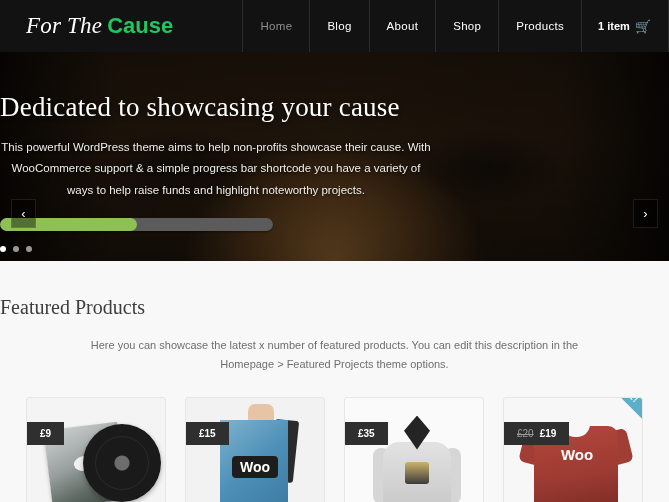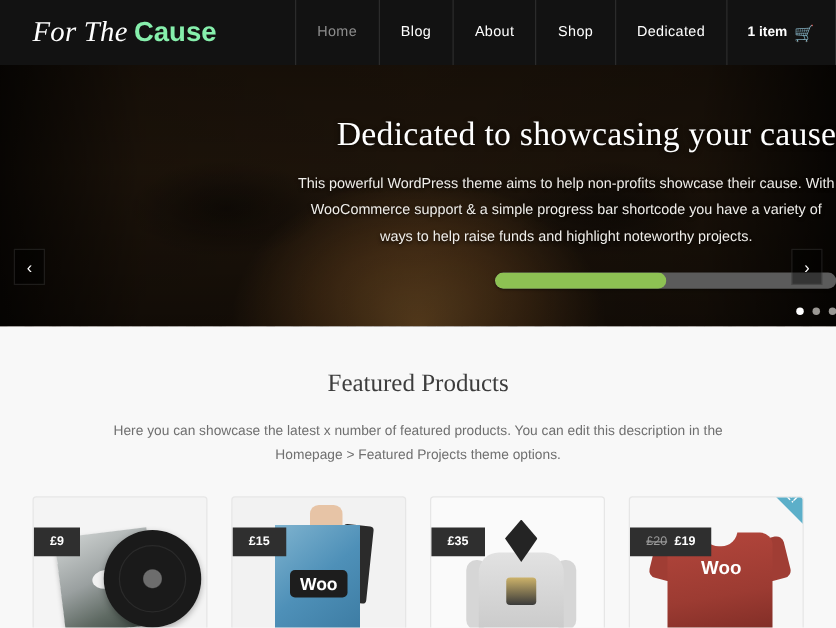--- a/index.html
+++ b/index.html
@@ -29,21 +29,21 @@
     font-family:"Liberation Serif", serif;
     font-style:italic;
     font-size:23px;
     color:#ffffff;
     letter-spacing:.2px;
   }
   .logo-b{
     font-family:"Liberation Sans", sans-serif;
     font-weight:bold;
     font-size:22px;
-    color:#86efac;
+    color:#22c55e;
     margin-left:5px;
   }
   .nav{
     margin-left:auto;
     display:flex;
     align-items:stretch;
   }
   .nav-item{
     display:flex;
     align-items:center;
@@ -92,21 +92,21 @@
     position:absolute; inset:0;
     background:
       linear-gradient(90deg, rgba(0,0,0,.78) 0%, rgba(0,0,0,.25) 17%, rgba(0,0,0,.18) 50%, rgba(0,0,0,.3) 84%, rgba(0,0,0,.8) 100%),
       linear-gradient(180deg, rgba(0,0,0,.35) 0%, rgba(0,0,0,.18) 40%, rgba(0,0,0,.45) 100%);
   }
   .hero-inner{
     position:relative;
     height:100%;
     display:flex;
     flex-direction:column;
-    align-items:flex-end;
+    align-items:flex-start;
     padding-top:40px;
   }
   .hero-title{
     font-family:"Liberation Serif", serif;
     font-size:27px;
     color:#ffffff;
     font-weight:normal;
     letter-spacing:.2px;
     text-shadow:0 1px 4px rgba(0,0,0,.65);
   }
@@ -161,21 +161,20 @@
   .arrow-prev{ left:11px; }
   .arrow-next{ right:11px; }
 
   
   .featured{
     background:#f8f8f8;
     padding-top:35px;
     height:241px;
   }
   .featured-title{
-    text-align:center;
     font-family:"Liberation Serif", serif;
     font-size:20px;
     font-weight:normal;
     color:#3d3d3d;
   }
   .featured-desc{
     margin:17px auto 0;
     width:510px;
     text-align:center;
     font-size:11px;
@@ -329,21 +328,21 @@
   <div class="logo">
     <span class="logo-a">For The</span>
     <span class="logo-b">Cause</span>
   </div>
 
   <div class="nav">
     <div class="nav-item active">Home</div>
     <div class="nav-item">Blog</div>
     <div class="nav-item">About</div>
     <div class="nav-item">Shop</div>
-    <div class="nav-item">Dedicated</div>
+    <div class="nav-item">Products</div>
     <div class="nav-cart">
       <span>1 item</span>
       <span class="cart-glyph">🛒</span>
     </div>
   </div>
 
 </div>
 
 <div class="hero">
   <div class="hero-bg"></div>

